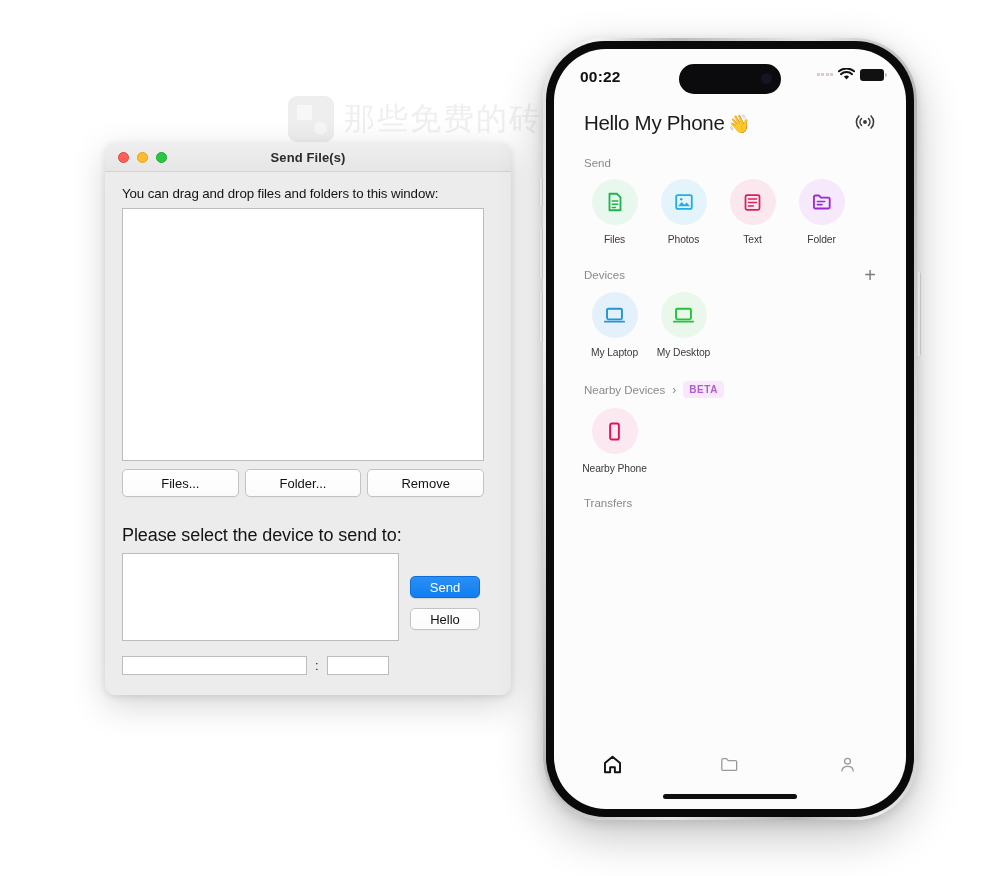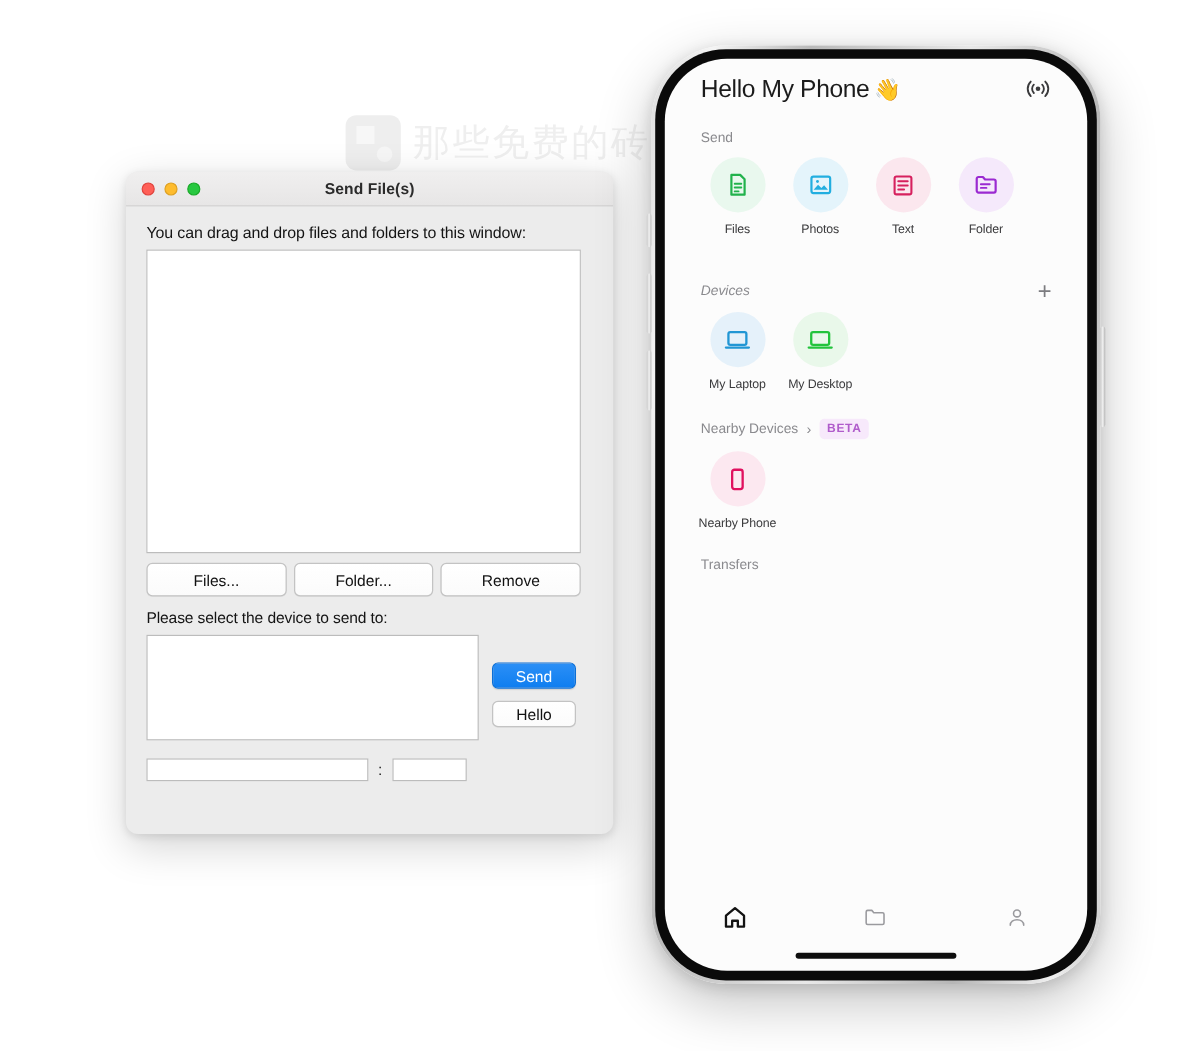--- a/index.html
+++ b/index.html
@@ -92,22 +92,22 @@
     flex: 1; height: 28px;
     background: linear-gradient(#ffffff, #fbfbfb);
     border: 1px solid #c3c3c3;
     border-radius: 5px;
     font-size: 13px; color: #111;
     font-family: "Liberation Sans", sans-serif;
     display: flex; align-items: center; justify-content: center;
     box-shadow: 0 0.5px 0.5px rgba(0,0,0,0.06);
   }
   #select-label {
-    font-size: 13px; color: #141414;
-    margin-top: 10px; margin-bottom: 7px;
+    font-size: 18px; color: #141414;
+    margin-top: 28px; margin-bottom: 7px;
     letter-spacing: -0.1px;
   }
   #lower-area { display: flex; align-items: flex-start; gap: 11px; }
   #device-list {
     width: 277px; height: 88px;
     background: #fff; border: 1px solid #bcbcbc;
   }
   #side-btns { display: flex; flex-direction: column; gap: 10px; padding-top: 23px; }
   #send-btn {
     width: 70px; height: 22px;
@@ -219,21 +219,21 @@
   }
   #wave-emoji { font-size: 18px; margin-left: 4px; }
 
   .sect-label {
     font-size: 11.5px; color: #8a8a8e;
     padding: 0 30px; margin-top: 22px;
     display: flex; align-items: center;
   }
   .sect-row {
     display: flex; align-items: center; justify-content: space-between;
-    padding: 0 30px; margin-top: 38px; font-style: italic;
+    padding: 0 30px; margin-top: 22px;
   }
   .sect-row .sect-label { padding: 0; margin: 0; }
   #add-device-btn { font-size: 20px; color: #7c7c80; line-height: 14px; font-weight: 300; }
 
   .tile-row { display: flex; padding: 0 26px; margin-top: 10px; gap: 0; }
   .tile { width: 69px; display: flex; flex-direction: column; align-items: center; }
   .tile-circle {
     width: 46px; height: 46px; border-radius: 50%;
     display: flex; align-items: center; justify-content: center;
   }
@@ -315,20 +315,40 @@
   <div id="phone-shadow"></div>
   <div class="side-btn" id="btn-silent"></div>
   <div class="side-btn" id="btn-volup"></div>
   <div class="side-btn" id="btn-voldn"></div>
   <div class="side-btn" id="btn-power"></div>
 
   <div id="phone-outer">
    <div id="phone-bezel">
     <div id="phone-screen">
 
+      <div id="status-bar">
+        <div id="status-time">00:22</div>
+        <div id="dynamic-island">
+          <div id="island-cam"></div>
+        </div>
+        <div id="status-right">
+          <span id="sig-dots">
+            <i></i>
+                <i></i>
+                <i></i>
+                <i></i>
+          </span>
+          <svg width="17" height="13" viewBox="0 0 17 13">
+            <path d="M8.5 11.6 L5.9 8.6 a4 4 0 0 1 5.2 0 Z" fill="#111"></path>
+            <path d="M2.9 6.2 a8.2 8.2 0 0 1 11.2 0" stroke="#111" stroke-width="1.9" fill="none" stroke-linecap="round"></path>
+            <path d="M0.9 3.3 a11.6 11.6 0 0 1 15.2 0" stroke="#111" stroke-width="1.9" fill="none" stroke-linecap="round"></path>
+          </svg>
+          <span id="battery"></span>
+        </div>
+      </div>
 
       <div id="app-header">
         <div id="app-title">
           <span>Hello My Phone</span><span id="wave-emoji">👋</span>
         </div>
         <svg width="22" height="22" viewBox="0 0 24 24">
           <circle cx="12" cy="12" r="2.1" fill="#3a3a3c"></circle>
           <path d="M8.2 15.8 a5.4 5.4 0 0 1 0-7.6" stroke="#3a3a3c" stroke-width="1.7" fill="none" stroke-linecap="round"></path>
           <path d="M15.8 8.2 a5.4 5.4 0 0 1 0 7.6" stroke="#3a3a3c" stroke-width="1.7" fill="none" stroke-linecap="round"></path>
           <path d="M5.4 18.6 a9.3 9.3 0 0 1 0-13.2" stroke="#3a3a3c" stroke-width="1.7" fill="none" stroke-linecap="round"></path>

